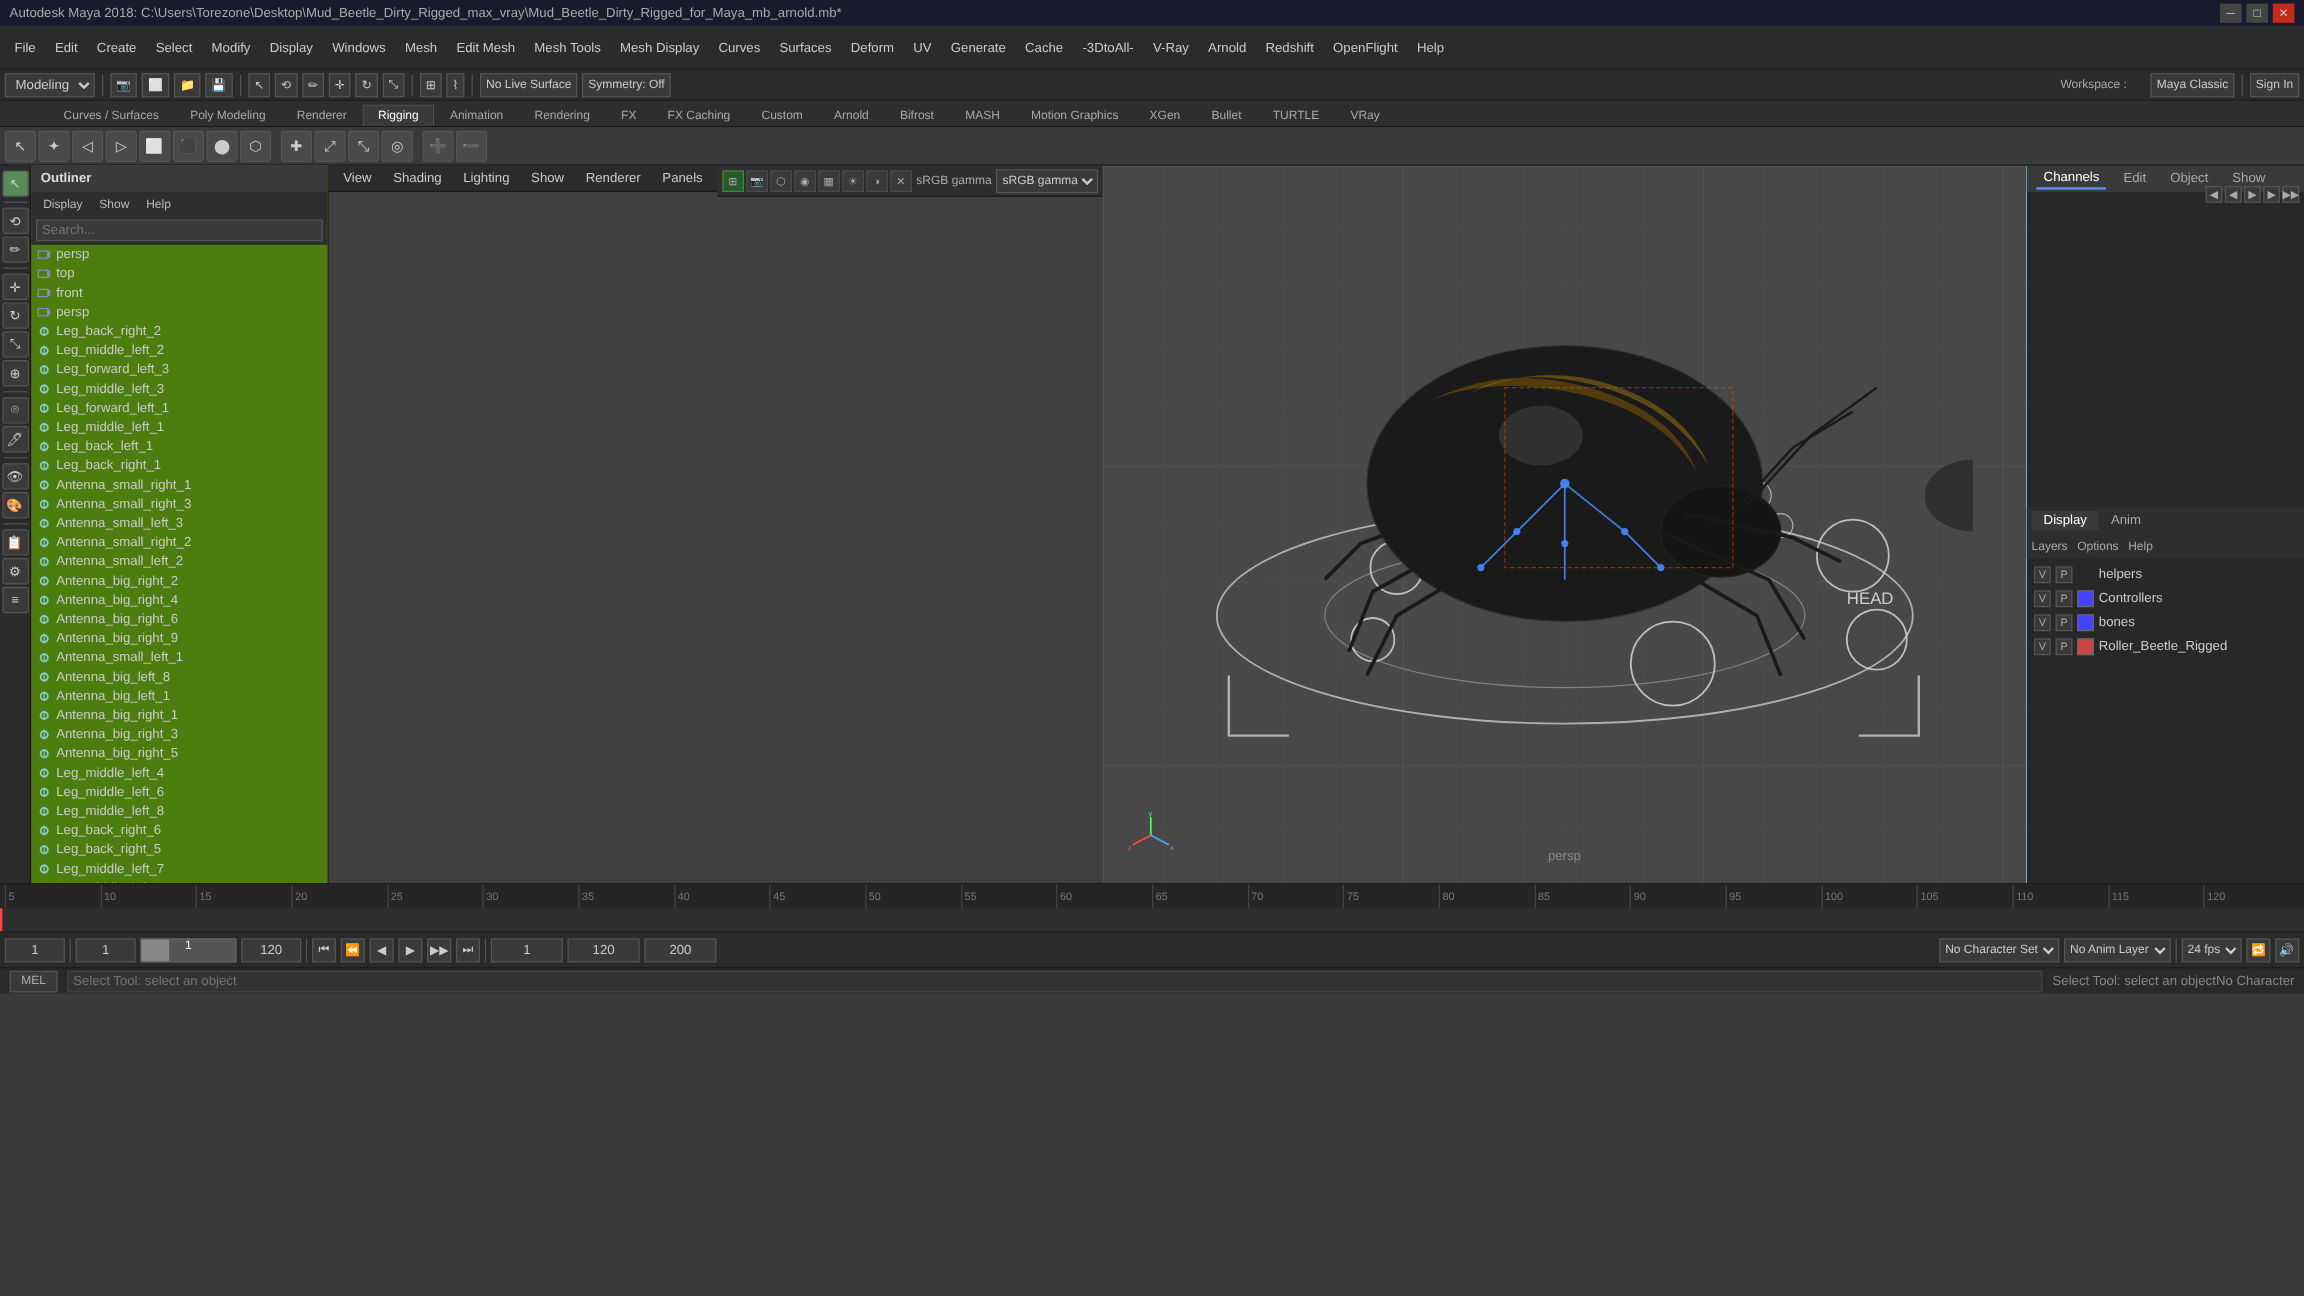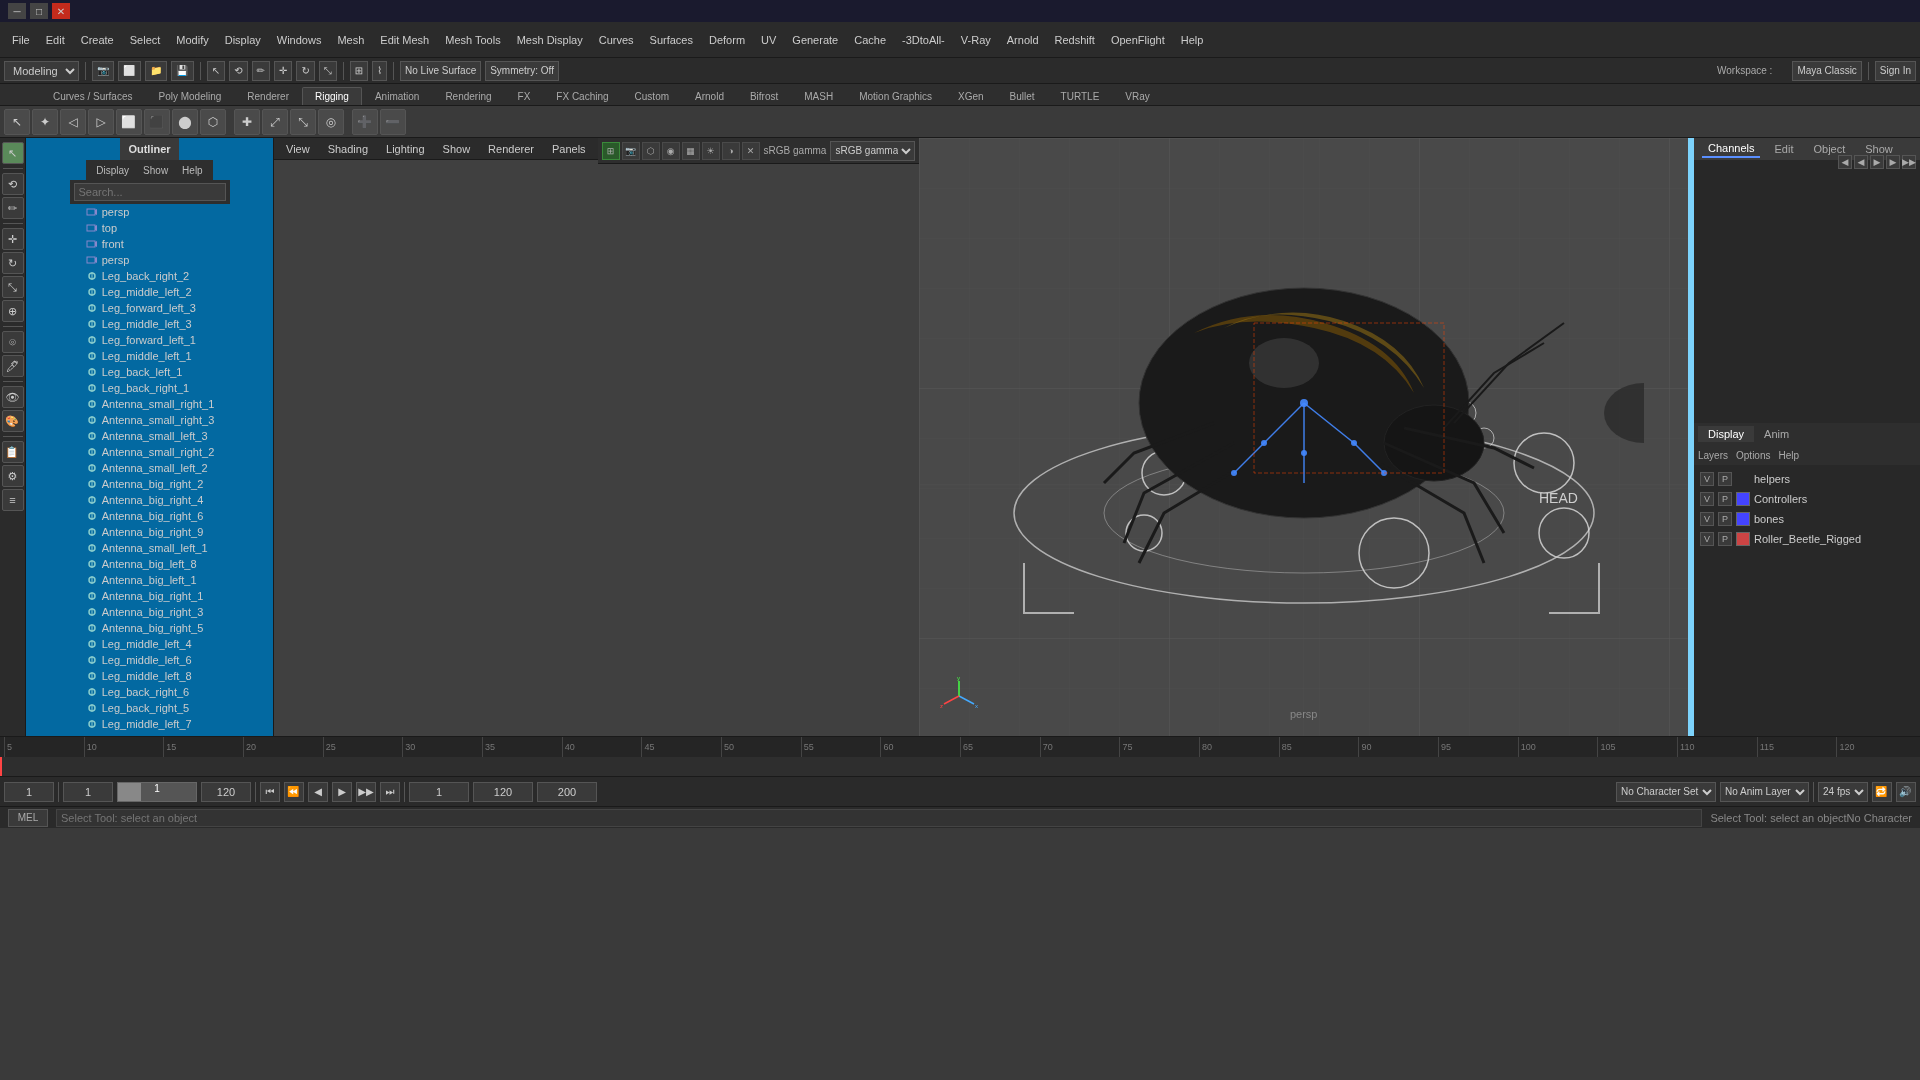--- a/index.html
+++ b/index.html
@@ -155,25 +155,24 @@
       font-size: 11px;
       color: #ccc;
       border-radius: 2px;
     }
     .ltool-btn.active { background: #5a8a5a; }
     .ltool-sep { width: 20px; height: 1px; background: #555; margin: 2px 0; }
 
     
     #outliner {
       width: 248px;
-      background: #0369a1;
+      background: #4d7c0f;
       border-right: 1px solid #1a1a1a;
       display: flex;
       flex-direction: column;
-      align-items: center;
     }
     #outliner-header {
       height: 22px;
       background: #3a3a3a;
       display: flex;
       align-items: center;
       padding: 0 8px;
       font-size: 11px;
       font-weight: bold;
       color: #ddd;
@@ -296,21 +295,21 @@
       position: absolute;
       bottom: 20px;
       left: 20px;
       width: 40px; height: 40px;
     }
 
     
     #right-panel {
       width: 232px;
       background: #282828;
-      border-left: 6px solid #7dd3fc;
+      border-left: 1px solid #7dd3fc;
       display: flex;
       flex-direction: column;
     }
     #channel-box-header {
       height: 22px;
       background: #3a3a3a;
       display: flex;
       align-items: center;
       padding: 0 8px;
       gap: 8px;
@@ -513,20 +512,21 @@
       display: flex; align-items: center; justify-content: center;
       font-size: 9px;
       color: #aaa;
     }
     .vp-toolbar-icon.active { background: #2a5a2a; border-color: #3a8a3a; }
   </style>
 </head>
 <body>
 
 <div id="title-bar">
+  <span id="title-bar-title">Autodesk Maya 2018: C:\Users\Torezone\Desktop\Mud_Beetle_Dirty_Rigged_max_vray\Mud_Beetle_Dirty_Rigged_for_Maya_mb_arnold.mb*</span>
   <div id="title-bar-controls">
     <button class="title-btn">─</button>
     <button class="title-btn">□</button>
     <button class="title-btn close">✕</button>
   </div>
 </div>
 
 <div id="menu-bar">
 
 <span class="menu-item">File</span>

